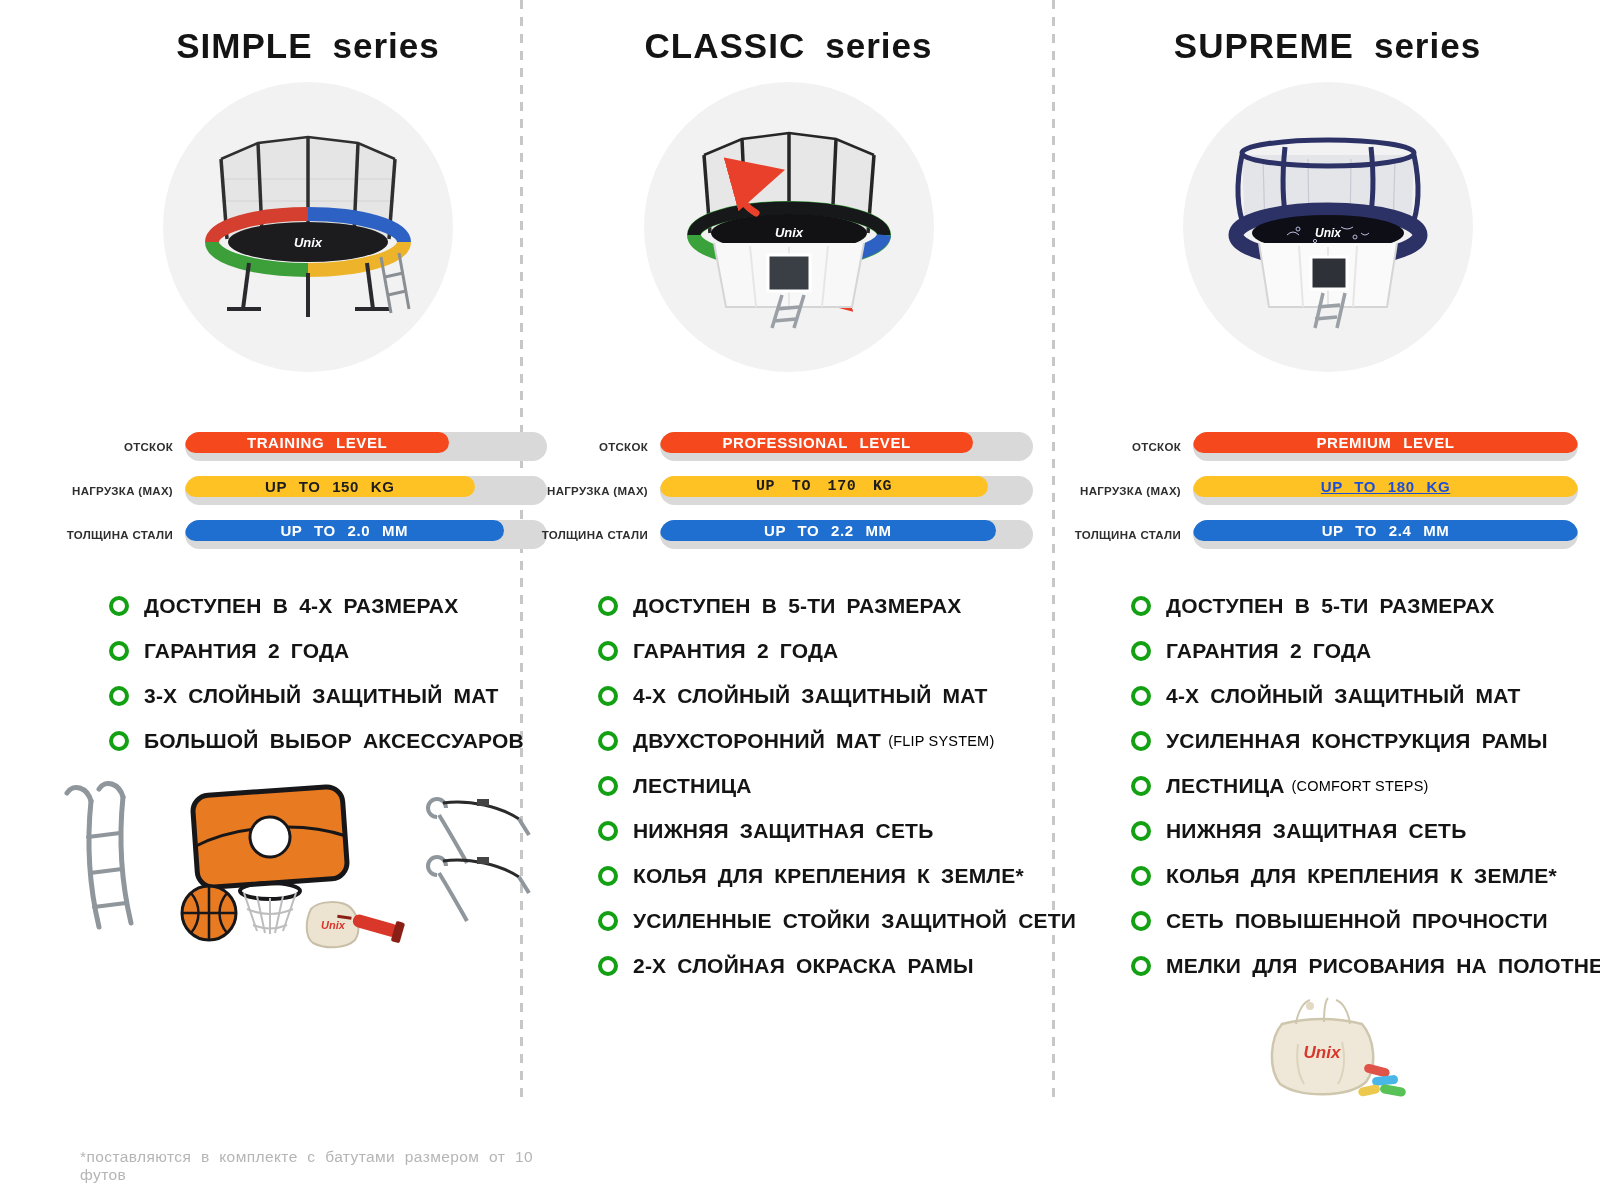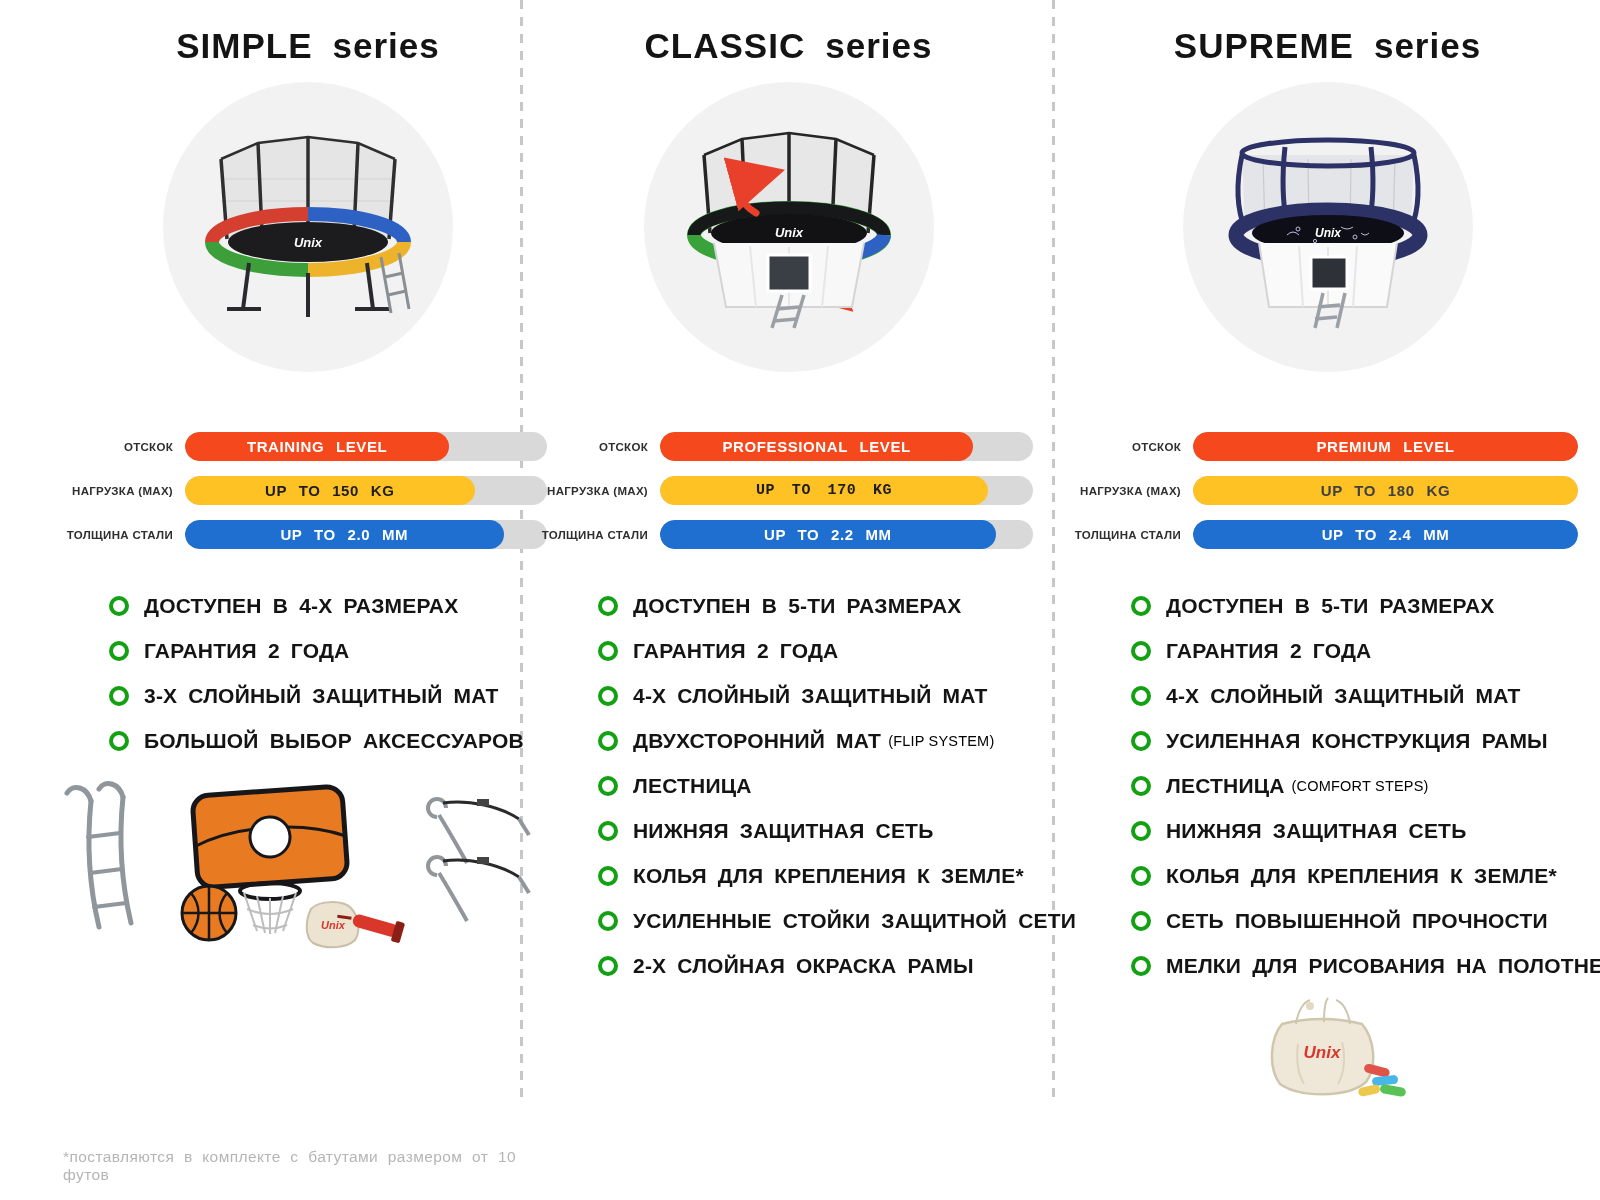--- a/index.html
+++ b/index.html
@@ -25,37 +25,37 @@
   .title .sub { margin-left:20px; }
 
   .circle { width:290px; height:290px; border-radius:50%; background:#f2f2f2;
             margin:16px auto 0; display:flex; align-items:center; justify-content:center; }
 
   .stats { margin-top:44px; padding:16px 22px 0 6px; }
   .stat-row { display:flex; align-items:center; margin-bottom:15px; }
   .stat-label { width:120px; flex:none; text-align:right; font-size:11.5px; font-weight:700;
                 color:#2e2e2e; padding-right:12px; letter-spacing:0.3px; white-space:nowrap; }
   .stat-track { flex:1; height:29px; border-radius:15px; background:var(--track-gray,#d9d9d9); overflow:hidden; }
-  .stat-fill  { height:29px; border-radius:15px; display:flex; align-items:center; justify-content:center;
+  .stat-fill  { height:21px; border-radius:15px; display:flex; align-items:center; justify-content:center;
                 font-size:15px; font-weight:700; letter-spacing:0.6px; word-spacing:7px; white-space:nowrap; }
 
   .features { margin-top:34px; padding-left:62px; }
   #col1 .features, #col2 .features { padding-left:76px; }
   .feature { display:flex; align-items:center; height:45px; }
   .bullet { width:12px; height:12px; border:4px solid var(--bullet-green,#13a013);
             border-radius:50%; margin-right:15px; flex:none; background:#ffffff; }
   .f-text { font-size:21px; font-weight:700; color:#141414; letter-spacing:0.2px;
             word-spacing:5px; white-space:nowrap; }
   .f-note { font-size:14.5px; font-weight:400; color:#000000; margin-left:7px;
             letter-spacing:0.2px; white-space:nowrap; }
 
   .accessories { margin-top:12px; padding-left:10px; }
   .supreme-bag { margin-top:4px; text-align:center; }
 
-  .footer-note { position:absolute; left:16px; bottom:16px; font-size:15.5px;
+  .footer-note { position:absolute; left:33px; bottom:16px; font-size:15.5px;
                  color:#b5b5b5; letter-spacing:0.4px; word-spacing:5px; }
 
   svg { display:block; }
   .brandtext { font-family:"Liberation Sans",sans-serif; font-weight:bold; font-style:italic; }
 </style>
 </head>
 <body>
 
 <div class="sep" id="sep0"></div>
 <div class="sep" id="sep1"></div>
@@ -350,21 +350,21 @@
       <div class="stat-label">ОТСКОК</div>
       <div class="stat-track">
         <div class="stat-fill" style="width: 100%; background: rgb(245, 72, 28); color: rgb(255, 255, 255);">
             <span>PREMIUM LEVEL</span>
           </div>
       </div>
     </div>
     <div class="stat-row">
       <div class="stat-label">НАГРУЗКА (MAX)</div>
       <div class="stat-track">
-        <div class="stat-fill" style="width: 100%; background: rgb(255, 194, 37); color: #404040;">
+        <div class="stat-fill" style="width: 100%; background: rgb(255, 194, 37); color: #1d4ed8; text-decoration: underline;">
             <span>UP TO 180 KG</span>
           </div>
       </div>
     </div>
     <div class="stat-row">
       <div class="stat-label">ТОЛЩИНА СТАЛИ</div>
       <div class="stat-track">
         <div class="stat-fill" style="width: 100%; background: rgb(30, 111, 208); color: rgb(255, 255, 255);">
             <span>UP TO 2.4 MM</span>
           </div>

